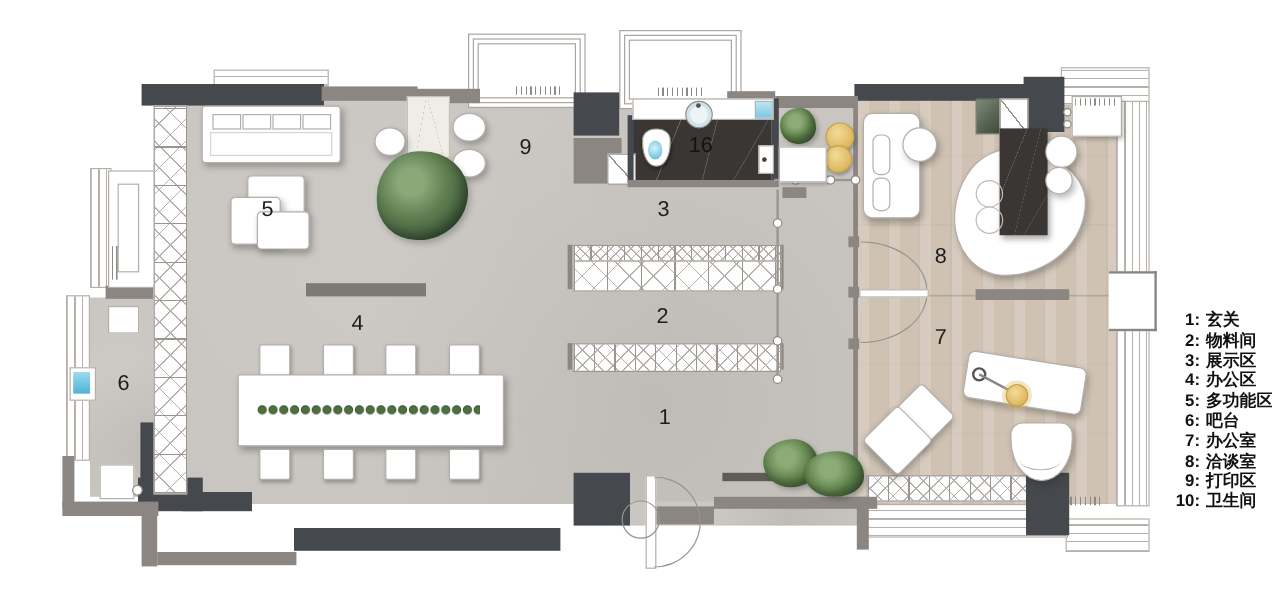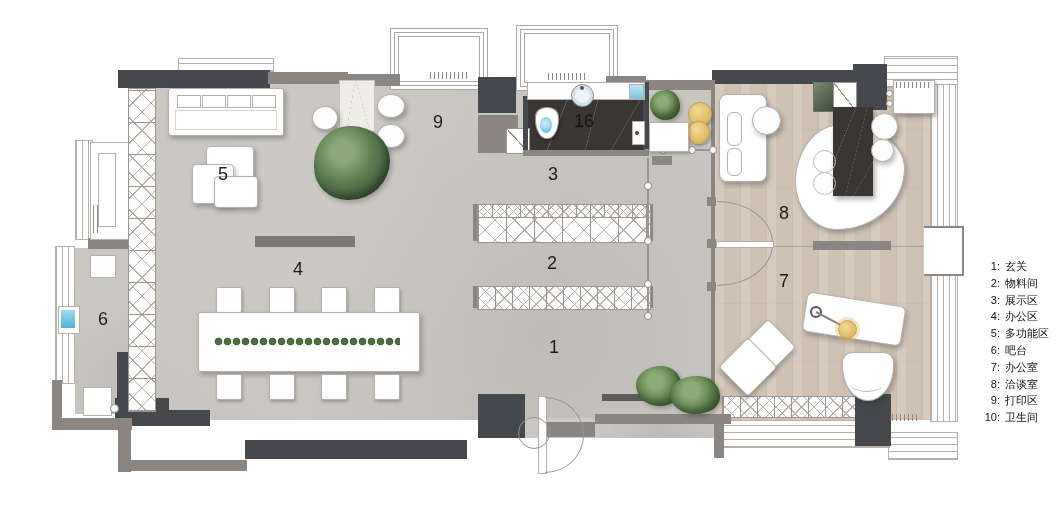--- a/index.html
+++ b/index.html
@@ -61,21 +61,21 @@
      box-shadow:inset -4px -5px 9px rgba(0,0,0,.35),2px 3px 5px rgba(0,0,0,.22);}
   .shrub{border-radius:55% 45% 50% 50%/48% 55% 45% 55%;
      background:radial-gradient(circle at 42% 38%,#8cab76 0 20%,#5d8049 55%,#46653a 85%);
      box-shadow:inset -3px -4px 7px rgba(0,0,0,.3),2px 2px 4px rgba(0,0,0,.25);}
   .gold{border-radius:50%;border:1px solid #c7a049;
      background:radial-gradient(circle at 40% 35%,#f2db99,#deb85f 70%,#c79e45);
      box-shadow:1px 2px 3px rgba(40,40,40,.35);}
   .arc{border:1px solid #98938c;background:transparent;}
   .lbl{font-size:18px;font-weight:400;color:#1c1c1c;line-height:1;}
   
-  .legend{line-height:16.8px;font-size:11px;font-weight:400;color:#111;}
+  .legend{line-height:16.8px;font-size:14px;font-weight:700;color:#111;}
   .lg-row{white-space:nowrap;}
   .lg-key{display:inline-block;width:24px;text-align:right;}
   .lg-label{margin-left:5px;}
   .plants-row{background-image:radial-gradient(circle at 4.5px 5.5px,#4d7040 0 2.6px,#3a5830 3.4px,transparent 4.2px);
      background-size:9px 11px;background-repeat:repeat-x;background-position:0 0;}
   .glass{background:#9a958f;}
   .node{background:#fff;border:1px solid #8d8882;border-radius:50%;}
 </style>
 </head>
 <body>

